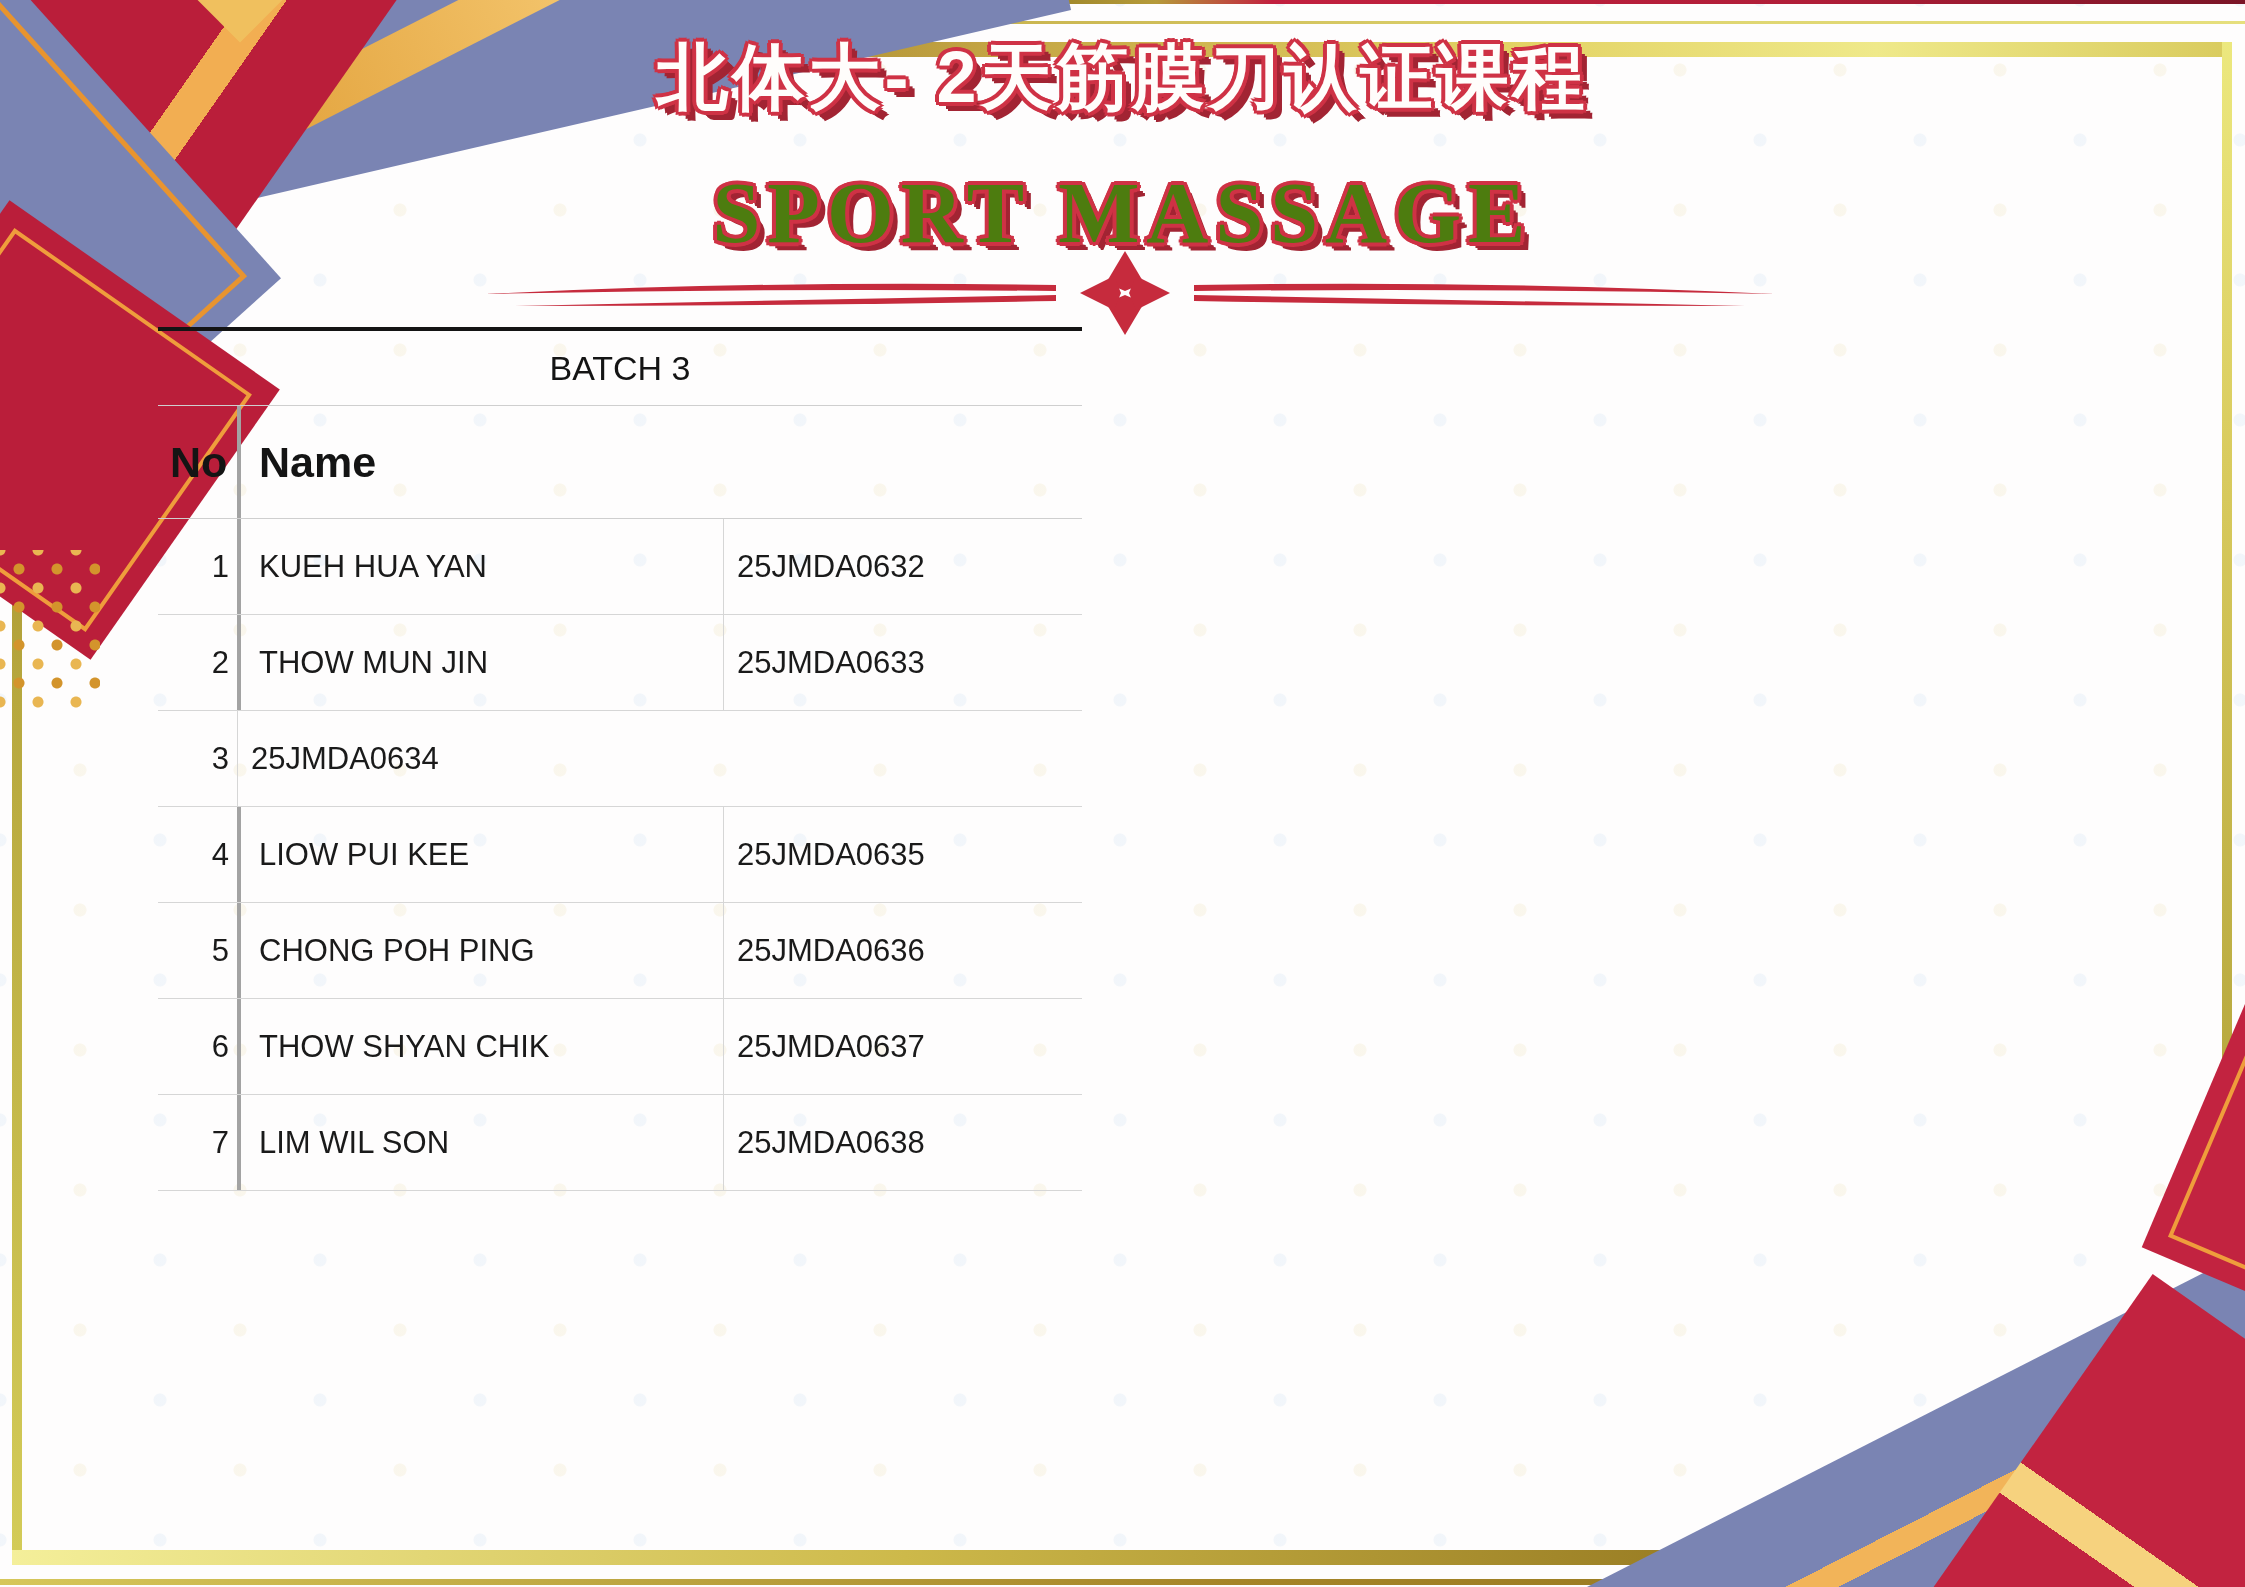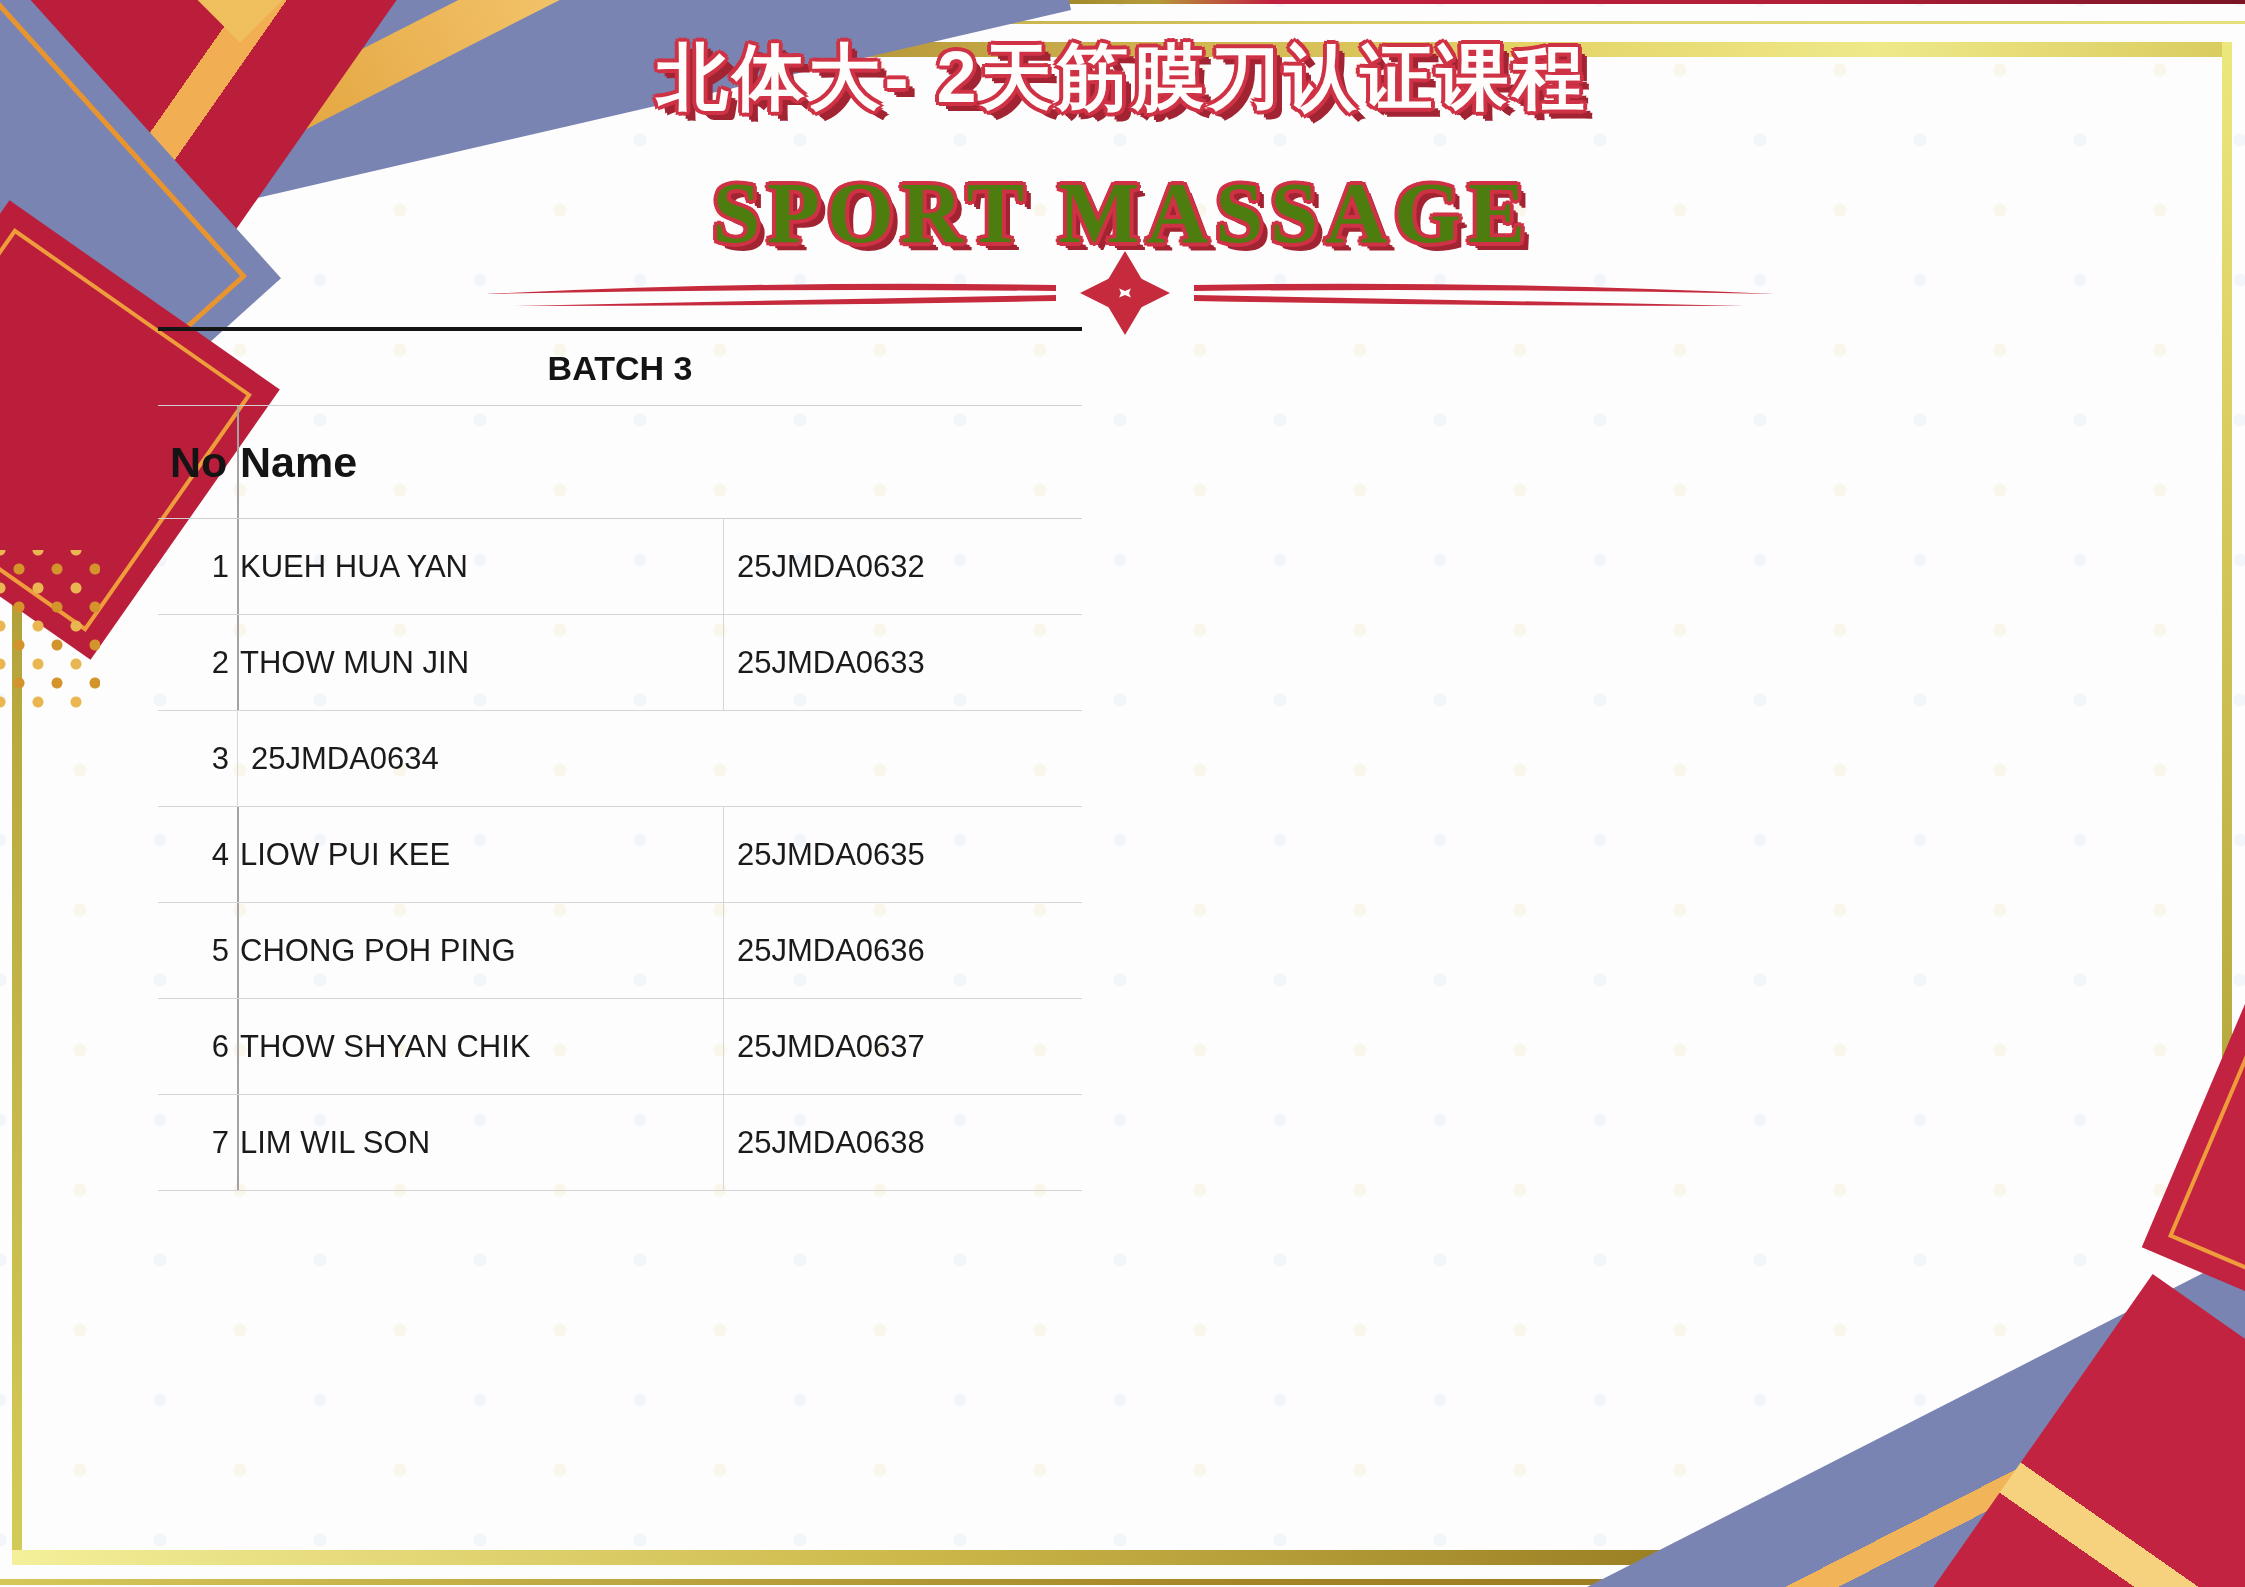--- a/index.html
+++ b/index.html
@@ -67,26 +67,26 @@
     text-shadow:
       -4px 0 #cf3245,4px 0 #cf3245,0 -4px #cf3245,0 4px #cf3245,
       -3px -3px #cf3245,3px -3px #cf3245,-3px 3px #cf3245,3px 3px #cf3245,
       6px 6px #a22433,8px 8px #a22433;}
   .divider{left:470px;top:243px;width:1320px;height:115px;}
 
   
   .batch-table{left:158px;top:327px;width:924px;border-top:4px solid #141414;background:transparent;}
   .t-row{display:grid;grid-template-columns:79px 486px 359px;}
   .batch-row{display:block;height:74px;line-height:74px;text-align:center;
-    font-size:34px;font-weight:700;color:#141414;border-bottom:1px solid #cfcfcf;}
+    font-size:34px;font-weight:400;color:#141414;border-bottom:1px solid #cfcfcf;}
   .head-row{height:112px;font-size:43px;font-weight:700;color:#141414;border-bottom:1px solid #cfcfcf;}
   .data-row{height:95px;font-size:31px;font-weight:400;color:#1a1a1a;border-bottom:1px solid #d6d6d6;}
   .cell{display:flex;align-items:center;}
   .c-no{justify-content:flex-end;padding-right:8px;}
-  .c-name{padding-left:1px;border-left:2px solid #a3a3a3;}
+  .c-name{padding-left:18px;border-left:4px solid #a3a3a3;}
   .c-sijil{padding-left:13px;border-left:1px solid #d6d6d6;}
 </style>
 </head>
 <body>
 
 <div class="abs top-edge-strip"></div>
 <div class="abs frame-top-thin"></div>
 <div class="abs frame-top-bar"></div>
 <div class="abs frame-right"></div>
 <div class="abs frame-left"></div>

